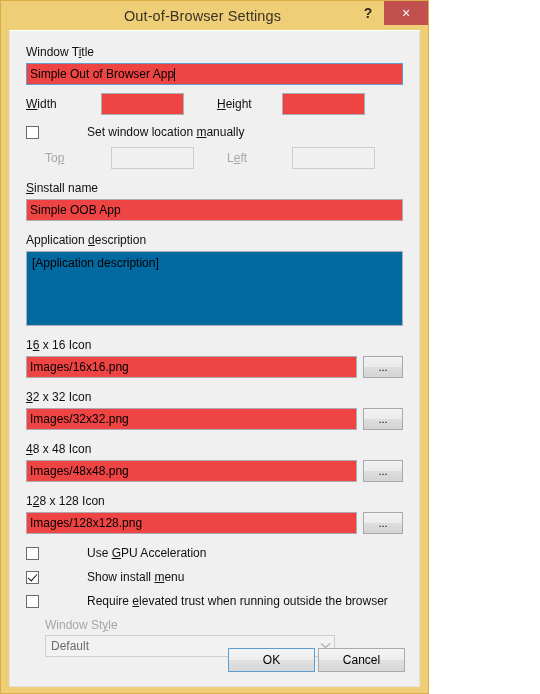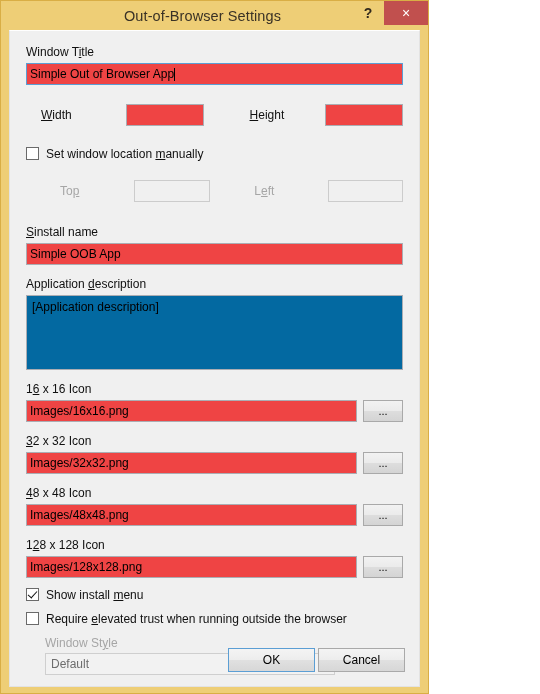--- a/index.html
+++ b/index.html
@@ -127,32 +127,33 @@
     background: #000;
     vertical-align: -2px;
     margin-left: 0px;
   }
 
   .field-row {
     display: flex;
     align-items: center;
     margin-top: 8px;
   }
-  .field-row .lbl { margin: 15px; }
+  .field-row .lbl { margin: 0; }
 
   .w-label { width: 75px; }
   .w-input { width: 83px; }
   .h-gap { width: 33px; }
   .h-label { width: 65px; }
 
   
   .cb-row {
     display: flex;
-    align-items: flex-start;
+    align-items: center;
     margin-top: 10px;
+    gap: 41px;
   }
   .cbox {
     box-sizing: border-box;
     width: 13px;
     height: 13px;
     background: #ffffff;
     border: 1px solid #6a6a6a;
     margin-right: 7px;
     position: relative;
     flex: none;
@@ -347,20 +348,24 @@
       </div>
 
       <label class="lbl section-gap"><span>1</span><u>2</u><span>8 x 128 Icon</span></label>
       <div class="browse-row">
         <div class="txt" style="display:flex;align-items:center;">
             <span>Images/128x128.png</span>
           </div>
         <div class="btn-dots">...</div>
       </div>
 
+      <div class="cb-row" style="margin-top:12px;">
+        <span class="cbox"></span>
+        <label class="lbl"><span>Use </span><u>G</u><span>PU Acceleration</span></label>
+      </div>
 
       <div class="cb-row">
         <span class="cbox checked"></span>
         <label class="lbl"><span>Show install </span><u>m</u><span>enu</span></label>
       </div>
 
       <div class="cb-row">
         <span class="cbox"></span>
         <label class="lbl"><span>Require </span><u>e</u><span>levated trust when running outside the browser</span></label>
       </div>

